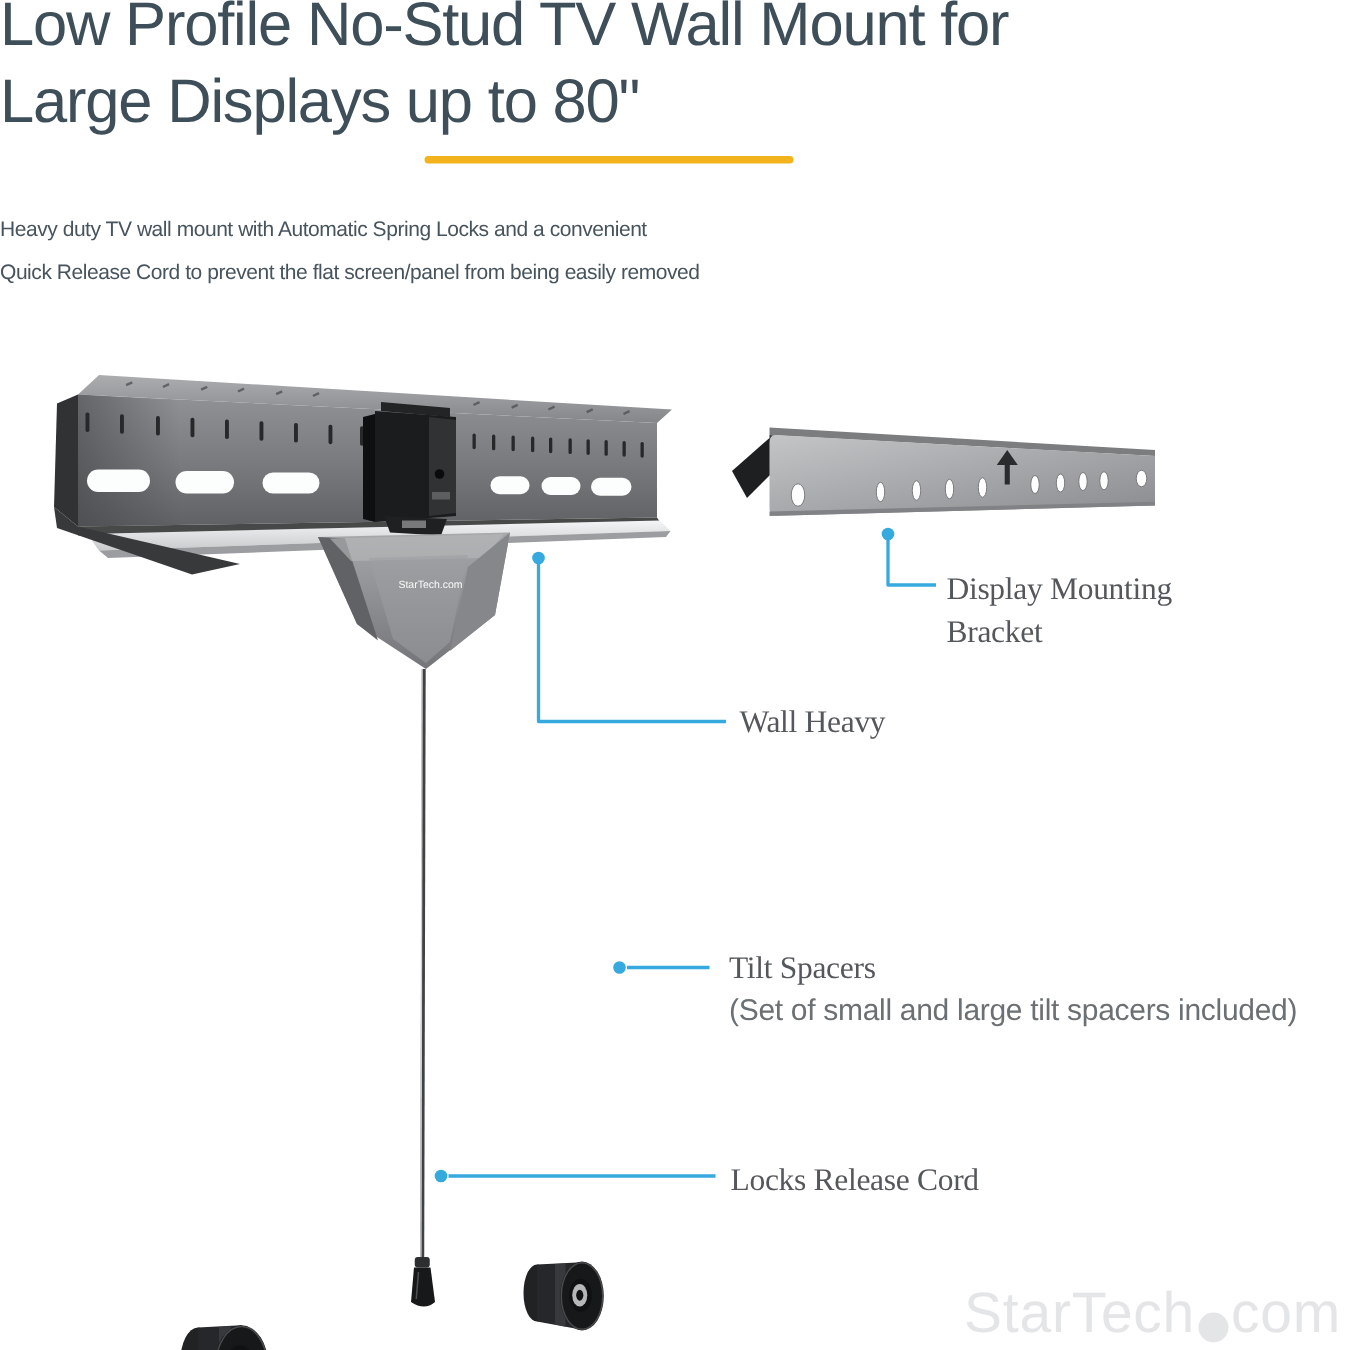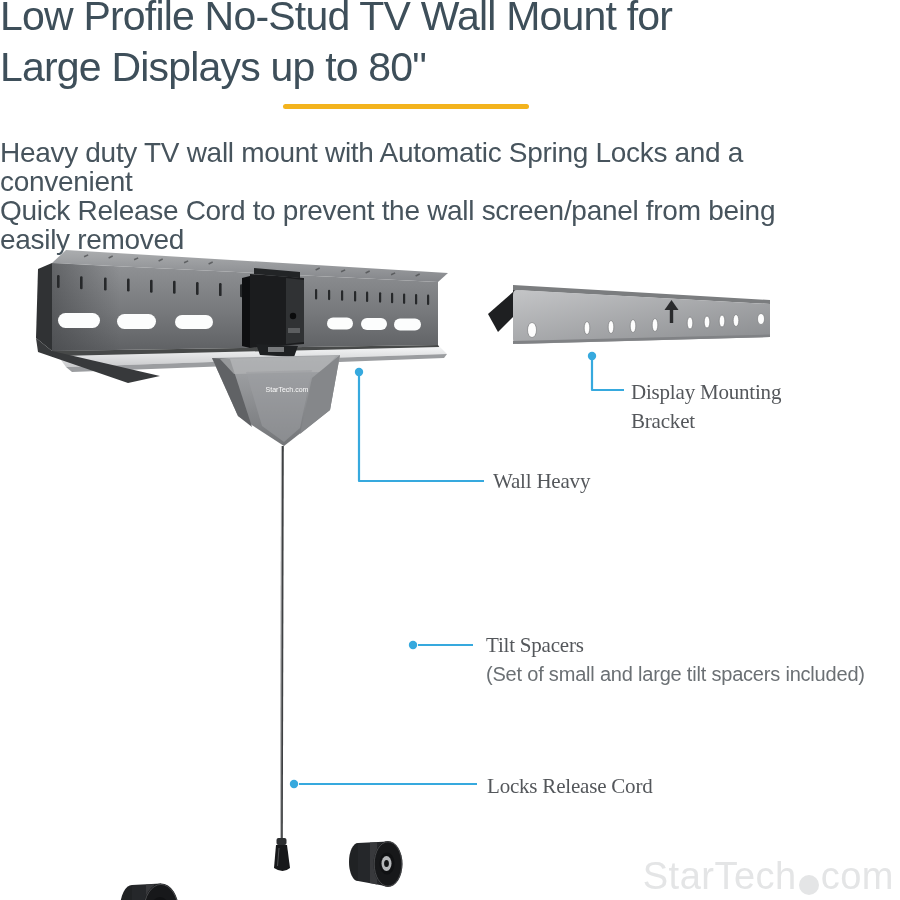--- a/index.html
+++ b/index.html
@@ -11,21 +11,21 @@
   .title{
     margin:-9px 0 0 0;font-size:41px;line-height:51px;font-weight:300;
     letter-spacing:-0.8px;color:#3e4f5a;
   }
   .title span{display:block;}
   .accent-bar{
     width:246px;height:5px;border-radius:3px;background:#f3b31d;
     margin:11px auto 0 auto;
   }
   .subtitle{
-    margin:29px 0 0 0;font-size:28px;line-height:29px;font-weight:300;
+    margin:29px 0 0 0;font-size:14px;line-height:29px;font-weight:300;
     letter-spacing:-0.3px;color:#47545d;
   }
   .subtitle span{display:block;}
   .figure-svg{position:absolute;left:0;top:220px;width:900px;height:680px;}
   .callout-label{
     position:absolute;color:#54575b;font-size:21px;line-height:29px;
     font-weight:300;letter-spacing:-0.2px;white-space:nowrap;font-family:Liberation Serif, serif;
   }
   .callout-note{
     position:absolute;color:#6b7074;font-size:20px;letter-spacing:-0.2px;
@@ -46,21 +46,21 @@
 <div class="page">
 
   <div class="header">
     <h1 class="title">
       <span>Low Profile No-Stud TV Wall Mount for</span>
       <span>Large Displays up to 80"</span>
     </h1>
     <div class="accent-bar"></div>
     <p class="subtitle">
       <span>Heavy duty TV wall mount with Automatic Spring Locks and a convenient</span>
-      <span>Quick Release Cord to prevent the wall screen/panel from being easily removed</span>
+      <span>Quick Release Cord to prevent the flat screen/panel from being easily removed</span>
     </p>
   </div>
 
   <svg class="figure-svg" viewBox="0 0 900 680">
     <defs>
       <linearGradient id="gRoof" x1="0" y1="0" x2="0" y2="1">
         <stop offset="0" stop-color="#abadaf"></stop>
           <stop offset="1" stop-color="#84868a"></stop>
       </linearGradient>
       <linearGradient id="gRail" x1="0" y1="0" x2="0" y2="1">

